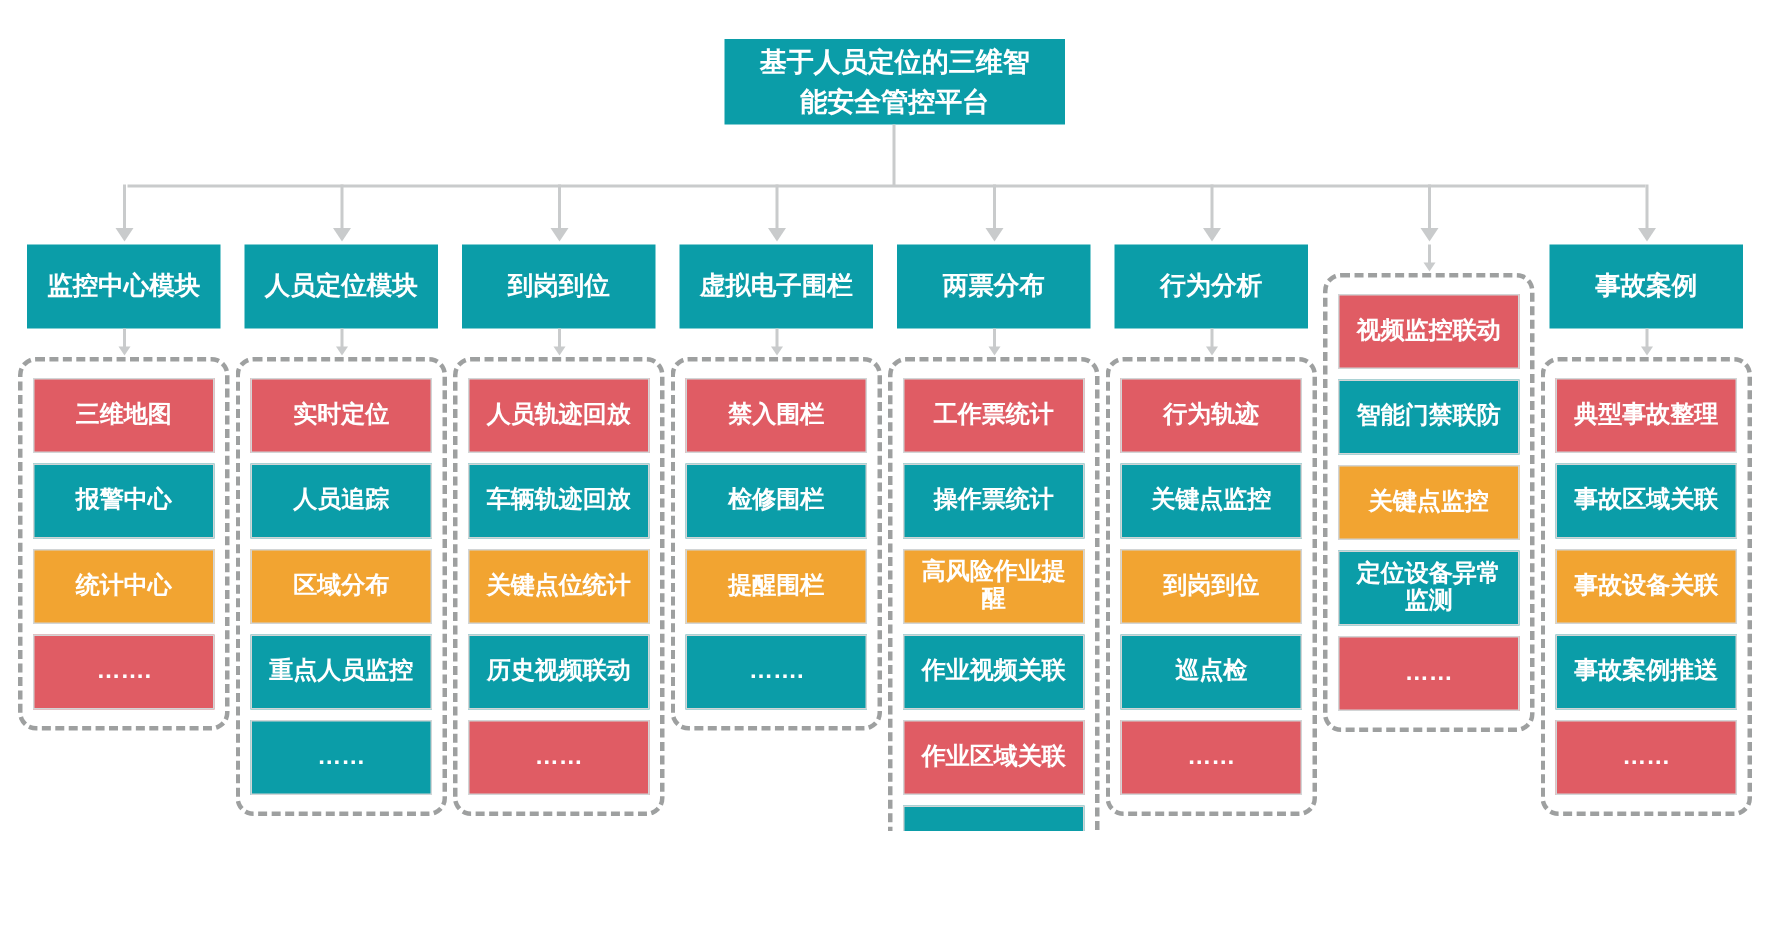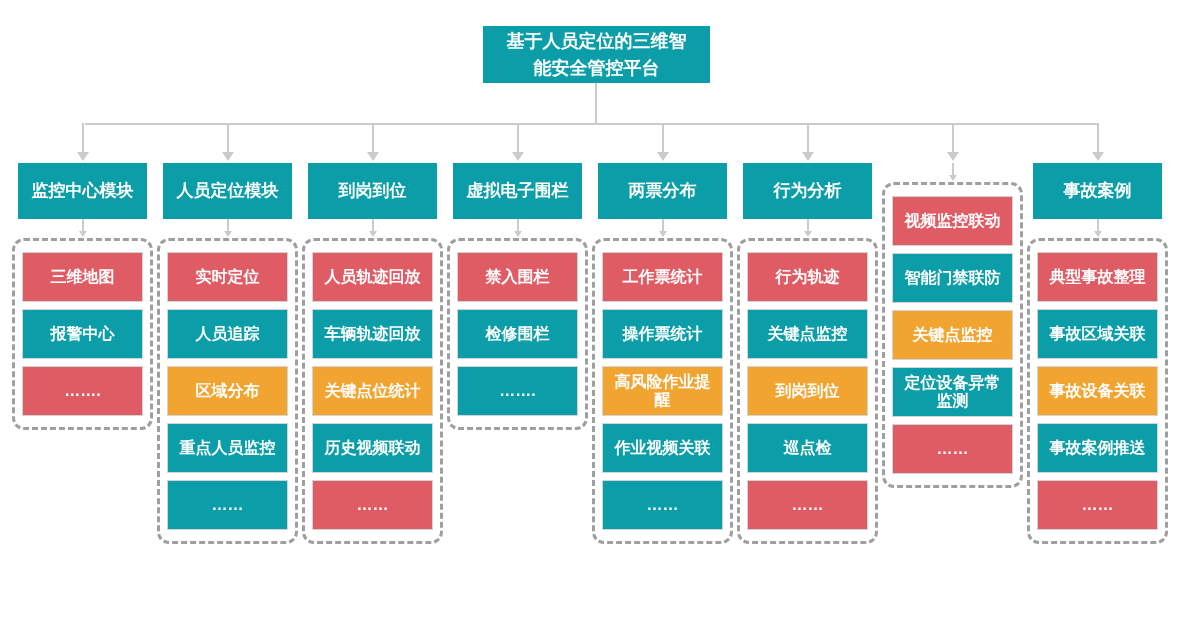--- a/index.html
+++ b/index.html
@@ -91,20 +91,23 @@
       </div>
       <div class="module-items">
     <div class="module-item c-red">
       <span>三维地图</span>
     </div>
 
     <div class="module-item c-teal">
       <span>报警中心</span>
     </div>
 
+    <div class="module-item c-orange">
+      <span>统计中心</span>
+    </div>
 
 
     <div class="module-item c-red">
       <span>…….</span>
     </div>
   </div>
     </div>
 
     <div class="col">
       <div class="drop">
@@ -191,20 +194,23 @@
       </div>
       <div class="module-items">
     <div class="module-item c-red">
       <span>禁入围栏</span>
     </div>
 
     <div class="module-item c-teal">
       <span>检修围栏</span>
     </div>
 
+    <div class="module-item c-orange">
+      <span>提醒围栏</span>
+    </div>
 
     <div class="module-item c-teal">
       <span>…….</span>
     </div>
   </div>
     </div>
 
     <div class="col">
       <div class="drop">
         <div class="vline"></div>
@@ -228,20 +234,23 @@
 
     <div class="module-item c-orange">
       <span>高风险作业提
 醒</span>
     </div>
 
     <div class="module-item c-teal">
       <span>作业视频关联</span>
     </div>
 
+    <div class="module-item c-red">
+      <span>作业区域关联</span>
+    </div>
 
     <div class="module-item c-teal">
       <span>……</span>
     </div>
   </div>
     </div>
 
     <div class="col">
       <div class="drop">
         <div class="vline"></div>

